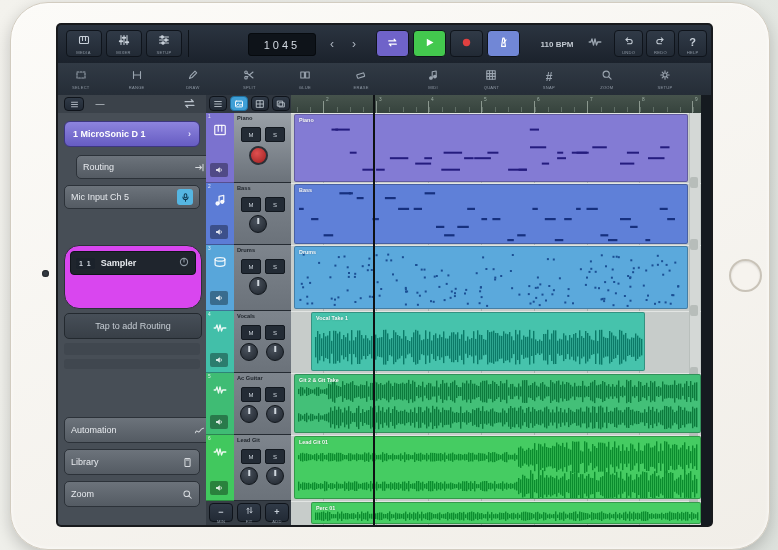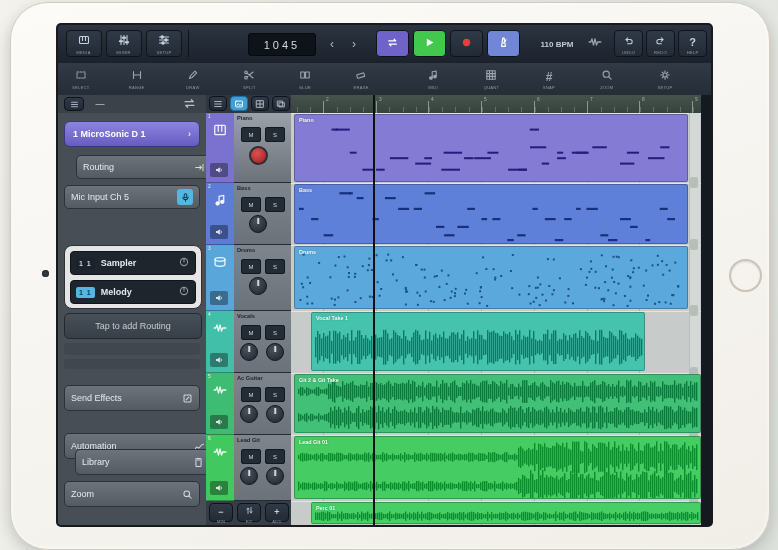--- a/index.html
+++ b/index.html
@@ -252,61 +252,44 @@
           </div>
           <div class="abs irow" style="left: 6px; top: 72px; width: 136px; height: 24px;">
             <span>Mic Input Ch 5</span>
             <span style="margin-left:auto;width:16px;height:16px;background:#55b6e2;border-radius:3px;display:inline-flex;align-items:center;justify-content:center;">
               <svg width="11" height="11" viewBox="0 0 12 12" fill="none" stroke="#0e3952" stroke-width="1.1" stroke-linecap="round" stroke-linejoin="round">
                 <rect x="4.6" y="1.8" width="2.8" height="4.6" rx="1.4"></rect>
                 <path d="M3.2 5.4a2.8 2.8 0 0 0 5.6 0M6 8.6v1.6"></path>
               </svg>
             </span>
           </div>
-          <div class="abs" style="left: 6px; top: 132px; width: 136px; height: 62px; background: #e5e5e5; border: 1px solid rgb(44, 50, 57); border-radius: 8px;">
+          <div class="abs" style="left: 6px; top: 132px; width: 136px; height: 62px; background: #d946ef; border: 1px solid rgb(44, 50, 57); border-radius: 15px;">
             <div class="abs" style="left: 5px; top: 5px; width: 126px; height: 24px; background: rgb(31, 37, 45); border: 1px solid rgb(15, 20, 26); border-radius: 4px; display: flex; align-items: center; padding: 0px 5px; box-sizing: border-box;">
               <span style="background:#1b222b;color:#cfd6de;font-size:7px;font-weight:bold;border-radius:2px;padding:2px 3px;letter-spacing:1px;">1 1</span>
               <span style="color:#e8ebef;font-size:9px;font-weight:bold;margin-left:6px;">Sampler</span>
               <span style="margin-left:auto;"><svg width="12" height="12" viewBox="0 0 12 12" fill="none" stroke="#8d97a2" stroke-width="1.1" stroke-linecap="round" stroke-linejoin="round">
                   <circle cx="6" cy="6" r="3.6"></circle>
                   <path d="M6 6V2.8"></path>
                 </svg></span>
             </div>
-            <div class="abs" style="left: 5px; top: 34px; width: 126px; height: 24px; background: rgb(31, 37, 45); border: 1px solid rgb(15, 20, 26); border-radius: 4px; display: flex; align-items: center; padding: 0px 5px; box-sizing: border-box;">
-              <span style="background:#55b6e2;color:#10344a;font-size:7px;font-weight:bold;border-radius:2px;padding:2px 3px;letter-spacing:1px;">1 1</span>
-              <span style="color:#e8ebef;font-size:9px;font-weight:bold;margin-left:6px;">Melody</span>
-              <span style="margin-left:auto;"><svg width="12" height="12" viewBox="0 0 12 12" fill="none" stroke="#8d97a2" stroke-width="1.1" stroke-linecap="round" stroke-linejoin="round">
-                  <circle cx="6" cy="6" r="3.6"></circle>
-                  <path d="M6 6V2.8"></path>
-                </svg></span>
-            </div>
           </div>
           <div class="abs" style="left: 6px; top: 200px; width: 136px; height: 24px; background: linear-gradient(rgb(71, 79, 88), rgb(56, 63, 71)); border: 1px solid rgb(35, 41, 47); border-radius: 5px; color: rgb(198, 205, 212); font-size: 9px; display: flex; align-items: center; justify-content: center;">
             <span>Tap to add Routing</span>
           </div>
           <div class="abs" style="left: 6px; top: 230px; width: 136px; height: 12px; background: rgb(64, 71, 79); border-radius: 3px;"></div>
           <div class="abs" style="left: 6px; top: 246px; width: 136px; height: 10px; background: rgb(64, 71, 79); border-radius: 3px;"></div>
-          <div class="abs irow" style="left: 6px; top: 272px; width: 136px; height: 26px;">
-            <span>Send Effects</span>
-            <span style="margin-left:auto;display:inline-flex;">
-              <svg width="11" height="11" viewBox="0 0 12 12" fill="none" stroke="#d6dade" stroke-width="1.1" stroke-linecap="round" stroke-linejoin="round">
-                <rect x="2.2" y="2.2" width="7.6" height="7.6" rx="1"></rect>
-                <path d="M4.5 7.5l3-3"></path>
-              </svg>
-            </span>
-          </div>
-          <div class="abs irow" style="left: 6px; top: 320px; width: 148px; height: 26px;">
+          <div class="abs irow" style="left: 6px; top: 304px; width: 148px; height: 26px;">
             <span>Automation</span>
             <span style="margin-left:auto;display:inline-flex;">
               <svg width="11" height="11" viewBox="0 0 12 12" fill="none" stroke="#d6dade" stroke-width="1.1" stroke-linecap="round" stroke-linejoin="round">
                 <path d="M1.5 8.5C3 3.5 4.5 9.5 6 7S8.5 3 10.5 3.5"></path>
               </svg>
             </span>
           </div>
-          <div class="abs irow" style="left: 17px; top: 336px; width: 136px; height: 26px;">
+          <div class="abs irow" style="left: 6px; top: 336px; width: 136px; height: 26px;">
             <span>Library</span>
             <span style="margin-left:auto;display:inline-flex;">
               <svg width="11" height="11" viewBox="0 0 12 12" fill="none" stroke="#d6dade" stroke-width="1.1" stroke-linecap="round" stroke-linejoin="round">
                 <rect x="3.2" y="1.6" width="5.6" height="8.8" rx="0.8"></rect>
                 <path d="M4.8 3.4h2.4"></path>
               </svg>
             </span>
           </div>
           <div class="abs irow" style="left: 6px; top: 368px; width: 136px; height: 26px;">
             <span>Zoom</span>

